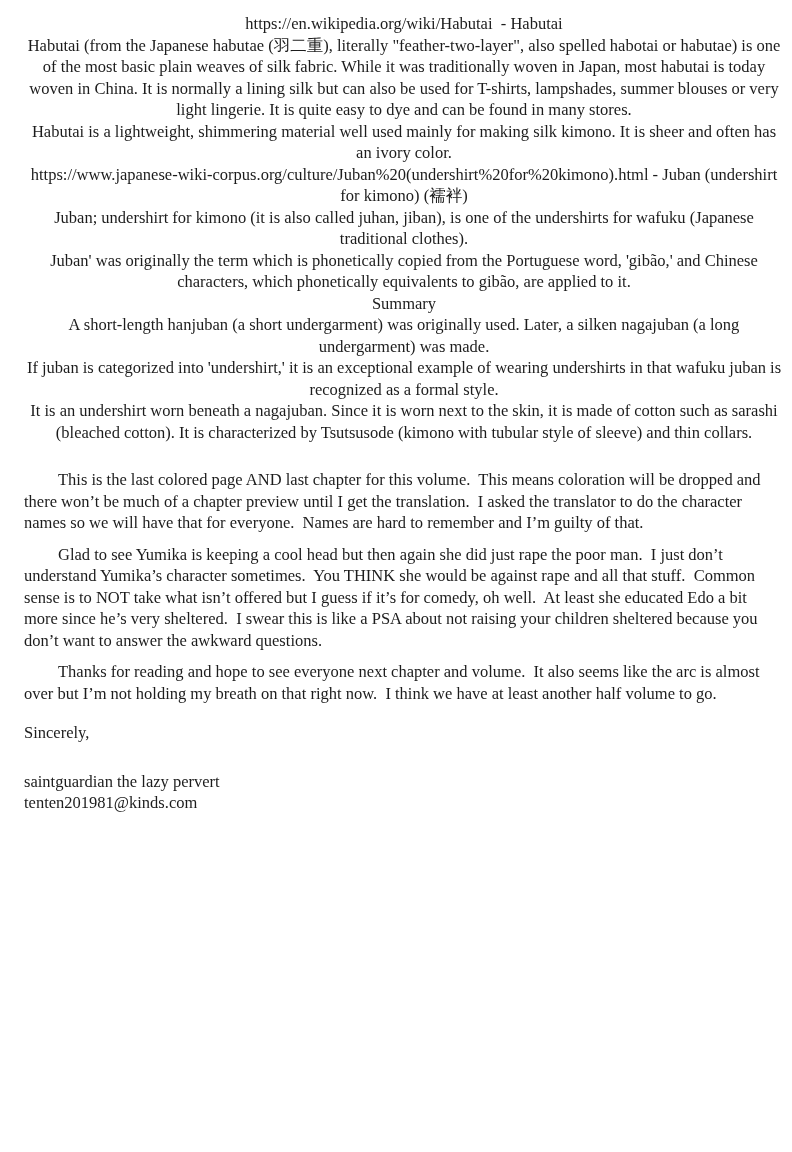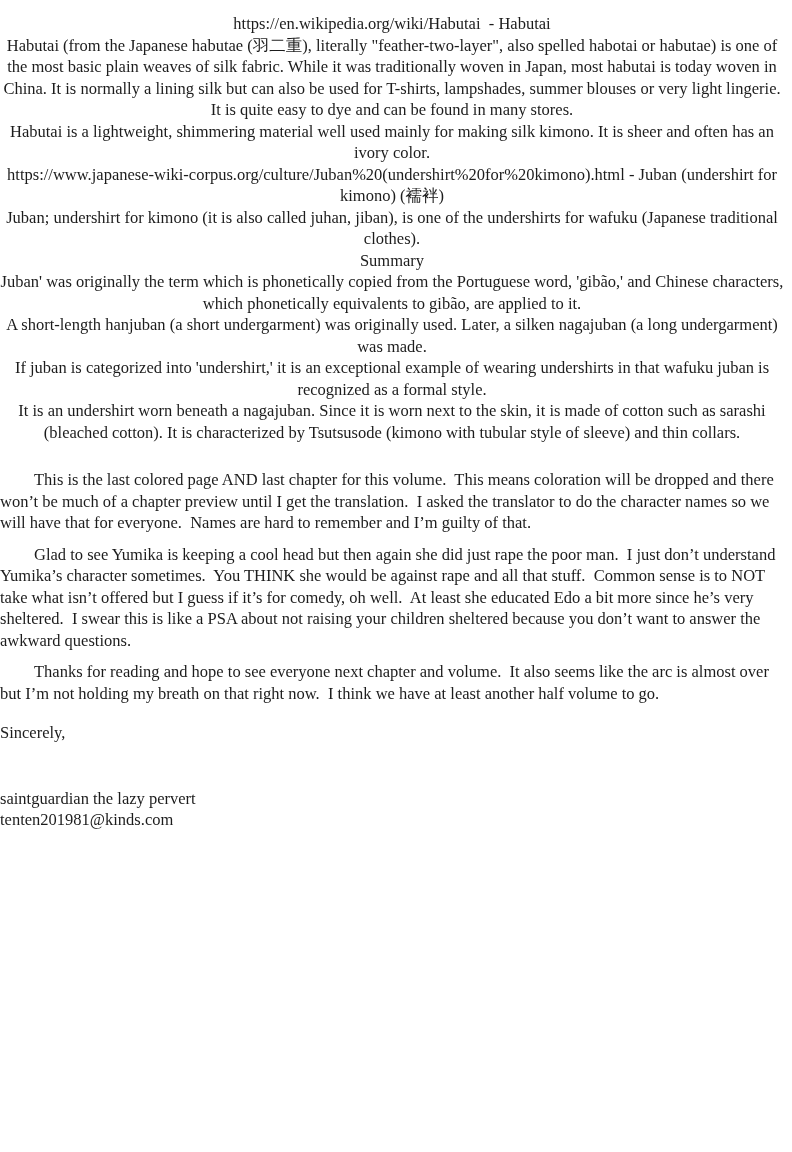--- a/index.html
+++ b/index.html
@@ -5,21 +5,21 @@
   html, body {
     margin: 0;
     padding: 0;
     background: #ffffff;
   }
   .page {
     width: 792px;
     height: 896px;
     box-sizing: border-box;
     background: #ffffff;
-    padding: 13px 8px 0 0;
+    padding: 13px 8px 0 24px;
     overflow: hidden;
     font-family: "Liberation Serif", "DejaVu Serif", serif;
     font-size: 16.5px;
     line-height: 21.5px;
     color: #1c1c1c;
   }
   .excerpt p {
     margin: 0;
     text-align: center;
     white-space: pre-wrap;
@@ -33,39 +33,39 @@
     white-space: pre-wrap;
   }
   .letter p.para {
     margin-top: 10px;
     text-indent: 34px;
   }
   .letter p.closing {
     margin-top: 18px;
   }
   .letter p.sig-name {
-    margin-top: 44px;
+    margin-top: 27px;
   }
   .letter p.sig-email {
     margin-top: 0;
   }
 </style>
 </head>
 <body>
 
 <div class="page">
 
   <section class="excerpt">
     <p>https://en.wikipedia.org/wiki/Habutai  - Habutai</p>
     <p>Habutai (from the Japanese habutae (羽二重), literally "feather-two-layer", also spelled habotai or habutae) is one of the most basic plain weaves of silk fabric. While it was traditionally woven in Japan, most habutai is today woven in China. It is normally a lining silk but can also be used for T-shirts, lampshades, summer blouses or very light lingerie. It is quite easy to dye and can be found in many stores.</p>
     <p>Habutai is a lightweight, shimmering material well used mainly for making silk kimono. It is sheer and often has an ivory color.</p>
     <p>https://www.japanese-wiki-corpus.org/culture/Juban%20(undershirt%20for%20kimono).html - Juban (undershirt for kimono) (襦袢)</p>
     <p>Juban; undershirt for kimono (it is also called juhan, jiban), is one of the undershirts for wafuku (Japanese traditional clothes).</p>
+    <p>Juban' was originally the term which is phonetically copied from the Portuguese word, 'gibão,' and Chinese characters, which phonetically equivalents to gibão, are applied to it.</p>
     <p>Summary</p>
-    <p>Juban' was originally the term which is phonetically copied from the Portuguese word, 'gibão,' and Chinese characters, which phonetically equivalents to gibão, are applied to it.</p>
     <p>A short-length hanjuban (a short undergarment) was originally used. Later, a silken nagajuban (a long undergarment) was made.</p>
     <p>If juban is categorized into 'undershirt,' it is an exceptional example of wearing undershirts in that wafuku juban is recognized as a formal style.</p>
     <p>It is an undershirt worn beneath a nagajuban. Since it is worn next to the skin, it is made of cotton such as sarashi (bleached cotton). It is characterized by Tsutsusode (kimono with tubular style of sleeve) and thin collars.</p>
   </section>
 
   <section class="letter">
     <p class="para">This is the last colored page AND last chapter for this volume.  This means coloration will be dropped and there won’t be much of a chapter preview until I get the translation.  I asked the translator to do the character names so we will have that for everyone.  Names are hard to remember and I’m guilty of that.</p>
     <p class="para">Glad to see Yumika is keeping a cool head but then again she did just rape the poor man.  I just don’t understand Yumika’s character sometimes.  You THINK she would be against rape and all that stuff.  Common sense is to NOT take what isn’t offered but I guess if it’s for comedy, oh well.  At least she educated Edo a bit more since he’s very sheltered.  I swear this is like a PSA about not raising your children sheltered because you don’t want to answer the awkward questions.</p>
     <p class="para">Thanks for reading and hope to see everyone next chapter and volume.  It also seems like the arc is almost over but I’m not holding my breath on that right now.  I think we have at least another half volume to go.</p>
     <p class="closing">Sincerely,</p>

